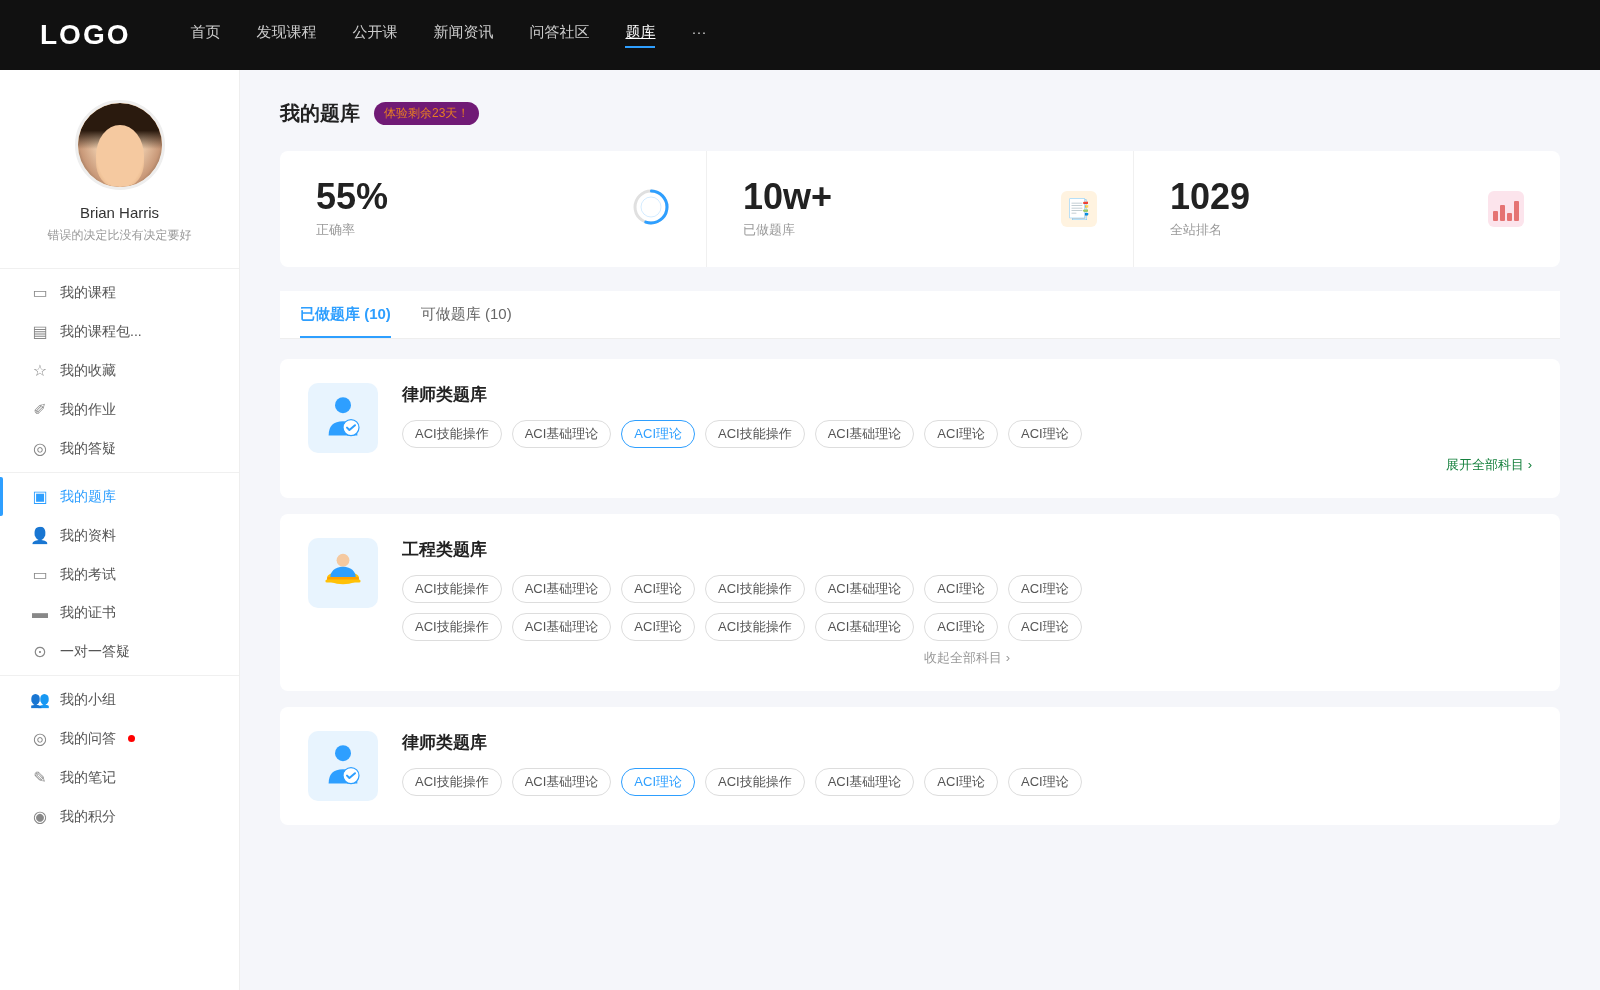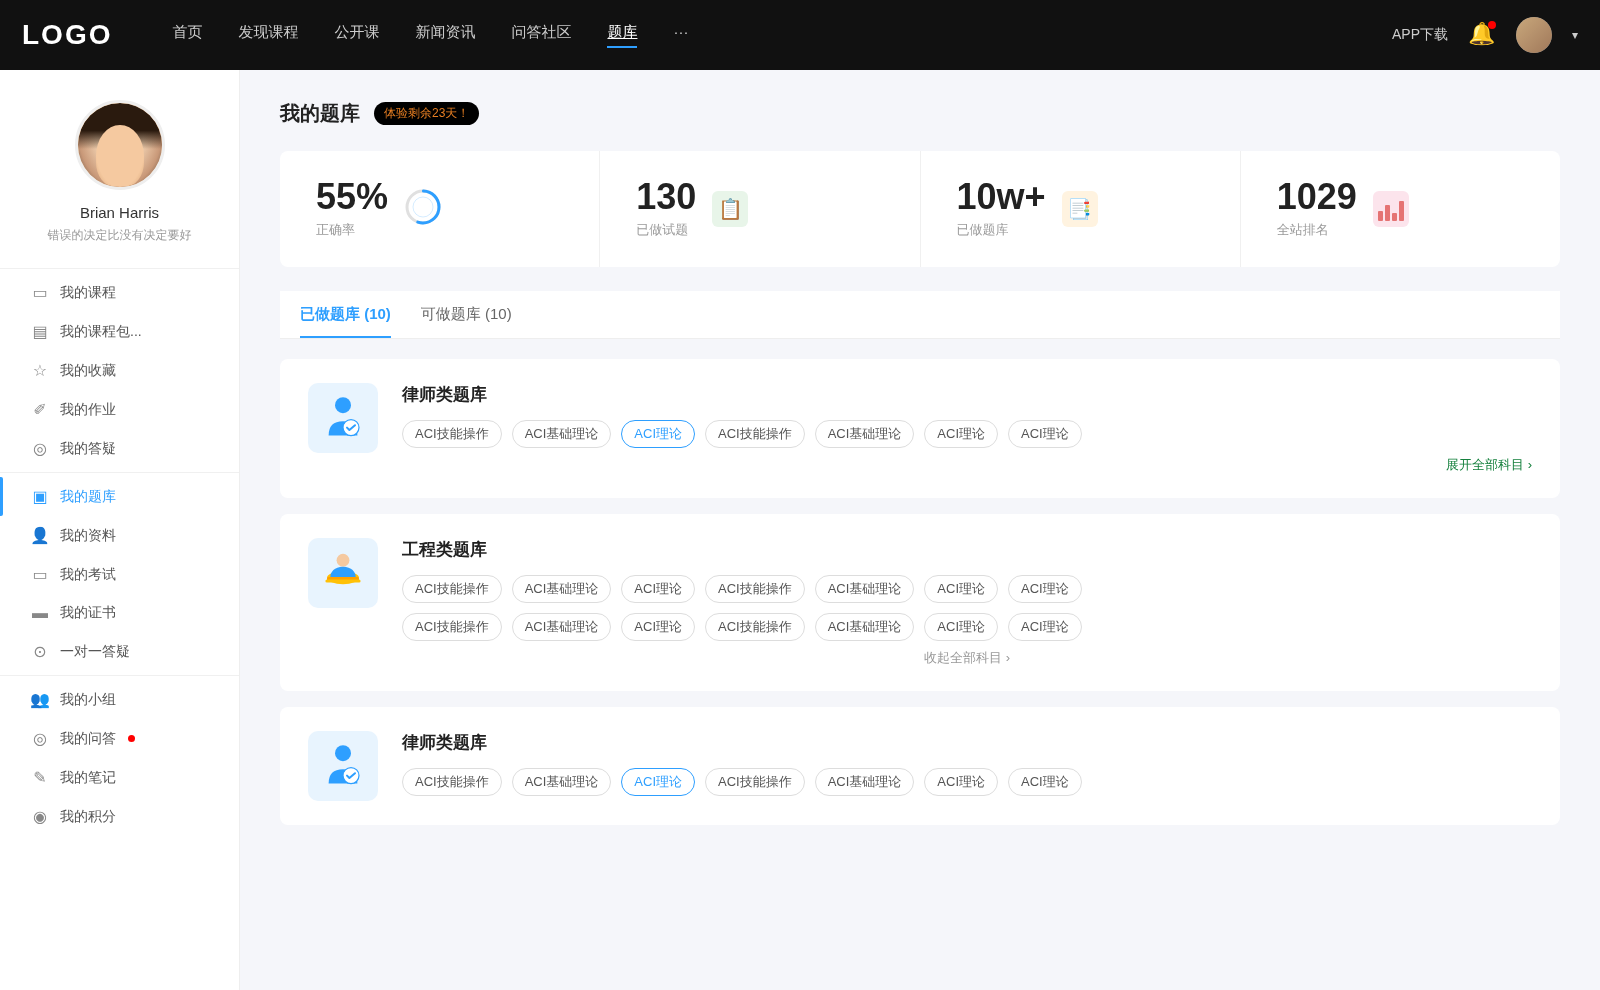--- a/index.html
+++ b/index.html
@@ -4,21 +4,21 @@
   <style>
     * { box-sizing: border-box; margin: 0; padding: 0; }
     body { font-family: "PingFang SC", "Microsoft YaHei", sans-serif; background: #f0f2f5; min-height: 990px; }
 
     
     .navbar {
       background: #111;
       height: 70px;
       display: flex;
       align-items: center;
-      padding: 0 22px;
+      padding: 0 40px;
       position: sticky;
       top: 0;
       z-index: 100;
     }
     .nav-logo {
       color: #fff;
       font-size: 28px;
       font-weight: bold;
       letter-spacing: 2px;
       margin-right: 60px;
@@ -187,21 +187,21 @@
       align-items: center;
       gap: 14px;
       margin-bottom: 24px;
     }
     .page-title {
       font-size: 20px;
       color: #222;
       font-weight: 600;
     }
     .trial-badge {
-      background: #000000;
+      background: #701a75;
       color: #e67e22;
       font-size: 12px;
       padding: 3px 10px;
       border-radius: 12px;
     }
 
     
     .stats-row {
       display: flex;
       background: #fff;
@@ -209,20 +209,21 @@
       margin-bottom: 24px;
       overflow: hidden;
     }
     .stat-card {
       flex: 1;
       display: flex;
       align-items: center;
       padding: 28px 36px;
       border-right: 1px solid #f0f0f0;
       gap: 16px;
+      justify-content: space-between;
     }
     .stat-card:last-child { border-right: none; }
     .stat-number {
       font-size: 36px;
       font-weight: 700;
       color: #222;
       line-height: 1;
     }
     .stat-label {
       font-size: 13px;
@@ -360,31 +361,20 @@
   <span class="nav-logo">LOGO</span>
   <div class="nav-links">
     <span class="nav-link">首页</span>
     <span class="nav-link">发现课程</span>
     <span class="nav-link">公开课</span>
     <span class="nav-link">新闻资讯</span>
     <span class="nav-link">问答社区</span>
     <span class="nav-link active">题库</span>
     <span class="nav-link">···</span>
   </div>
-  <div class="nav-right">
-    <span class="nav-app-download">APP下载</span>
-    <div class="nav-bell">
-      <span class="bell-icon">🔔</span>
-      <span class="bell-dot"></span>
-    </div>
-    <div class="nav-avatar">
-      <div class="nav-avatar-img"></div>
-    </div>
-    <span class="nav-chevron">▾</span>
-  </div>
 </nav>
 
 <div class="page-body">
 
   <aside class="sidebar">
     <div class="sidebar-avatar">
 
       <div style="width:100%;height:100%;background:radial-gradient(ellipse at 50% 35%, #f0d0b0 40%, #c89878 70%, #222 100%);border-radius:50%;position:relative;overflow:hidden;">
 
         <div style="position:absolute;top:0;left:0;right:0;height:55%;background:linear-gradient(180deg,#2a1a0e 60%,transparent);border-radius:50% 50% 0 0;"></div>
@@ -475,31 +465,20 @@
         </div>
         <div>
           <svg class="pie-svg" viewBox="0 0 38 38">
             <circle cx="19" cy="19" r="16" fill="none" stroke="#e0e0e0" stroke-width="3"></circle>
             <circle cx="19" cy="19" r="16" fill="none" stroke="#2e9fff" stroke-width="3" stroke-dasharray="55.3 45.1" stroke-dashoffset="25" stroke-linecap="round"></circle>
             <circle cx="19" cy="19" r="10" fill="none" stroke="#2e9fff" stroke-width="1" opacity="0.2"></circle>
           </svg>
         </div>
       </div>
 
-      <div class="stat-card">
-        <div>
-          <div class="stat-number">130</div>
-          <div class="stat-label">已做试题</div>
-        </div>
-        <div>
-          <div style="width:36px;height:36px;background:#e8f5e9;border-radius:6px;display:flex;align-items:center;justify-content:center;">
-            <span style="font-size:20px;">📋</span>
-          </div>
-        </div>
-      </div>
 
       <div class="stat-card">
         <div>
           <div class="stat-number">10w+</div>
           <div class="stat-label">已做题库</div>
         </div>
         <div>
           <div style="width:36px;height:36px;background:#fff3e0;border-radius:6px;display:flex;align-items:center;justify-content:center;">
             <span style="font-size:20px;">📑</span>
           </div>

